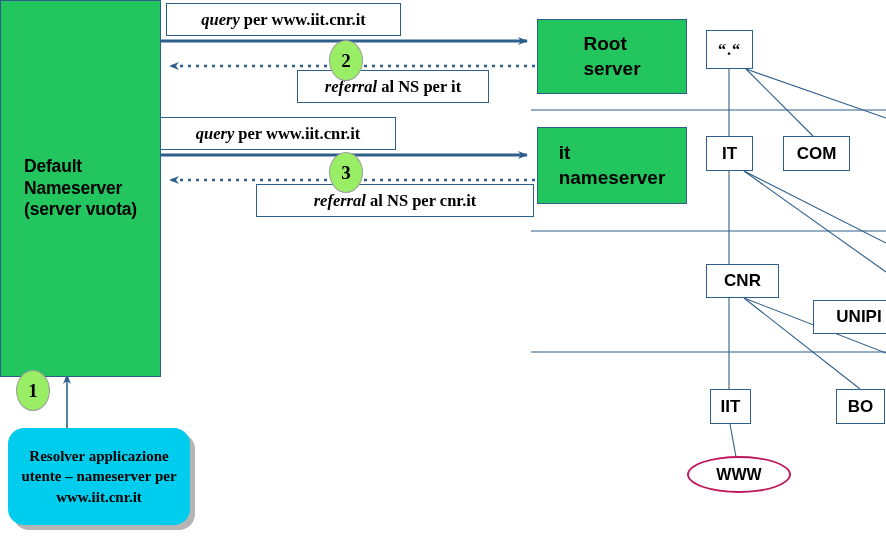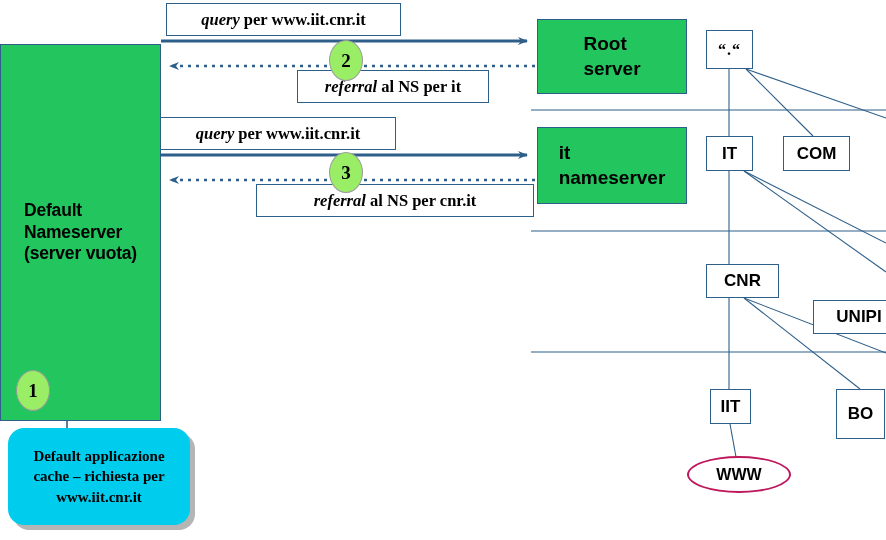--- a/index.html
+++ b/index.html
@@ -40,21 +40,20 @@
     font-weight: bold;
     color: #000000;
   }
 
   
   #default-ns {
     left: 0px; top: 0px;
     width: 161px; height: 377px;
     border: 1px solid #2e5f8a;
     align-items: center;
-    margin-top: 44px;
   }
   #default-ns .label {
     font-size: 17.5px;
     line-height: 1.22;
     letter-spacing: -0.2px;
   }
 
   
   #root-server {
     left: 537px; top: 19px;
@@ -110,21 +109,21 @@
     white-space: nowrap;
   }
   #node-root  { left: 706px; top: 30px;  width: 47px;  height: 39px;
                 font-family: "Liberation Serif", serif; font-size: 16px;
                 letter-spacing: 1px; }
   #node-it    { left: 706px; top: 136px; width: 47px;  height: 35px; }
   #node-com   { left: 783px; top: 136px; width: 67px;  height: 35px; }
   #node-cnr   { left: 706px; top: 264px; width: 73px;  height: 34px; }
   #node-unipi { left: 813px; top: 264px; width: 92px;  height: 34px; margin-top: 36px; }
   #node-iit   { left: 710px; top: 389px; width: 41px;  height: 35px; }
-  #node-bo    { left: 836px; top: 389px; width: 49px;  height: 50px; }
+  #node-bo    { left: 836px; top: 389px; width: 49px;  height: 35px; }
 
   #node-www {
     position: absolute;
     left: 687px; top: 456px;
     width: 104px; height: 37px;
     box-sizing: border-box;
     border: 2px solid #be185d;
     border-radius: 50%;
     background: #ffffff;
     display: flex;
@@ -289,22 +288,22 @@
     <span><i>referral</i><span> al NS per cnr.it</span></span>
   </div>
 
   <div id="step-1" class="step-badge">1</div>
   <div id="step-2" class="step-badge">2</div>
   <div id="step-3" class="step-badge">3</div>
 
   <div id="resolver-shadow"></div>
   <div id="resolver">
     <div>
-      <div>Default applicazione</div>
-      <div>cache – richiesta per</div>
+      <div>Resolver applicazione</div>
+      <div>utente – nameserver per</div>
       <div>www.iit.cnr.it</div>
     </div>
   </div>
 
   <div id="node-root" class="tree-node">“.“</div>
   <div id="node-it" class="tree-node">IT</div>
   <div id="node-com" class="tree-node">COM</div>
   <div id="node-cnr" class="tree-node">CNR</div>
   <div id="node-unipi" class="tree-node">UNIPI</div>
   <div id="node-iit" class="tree-node">IIT</div>

